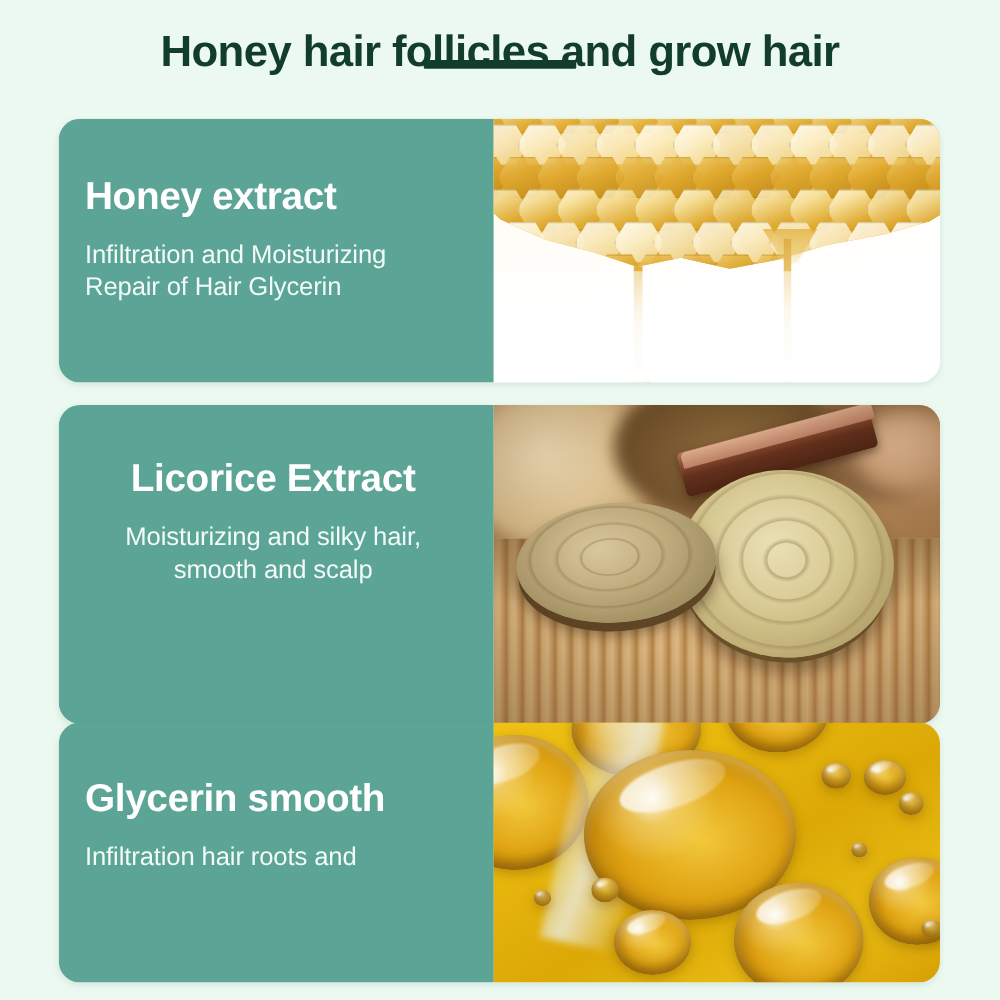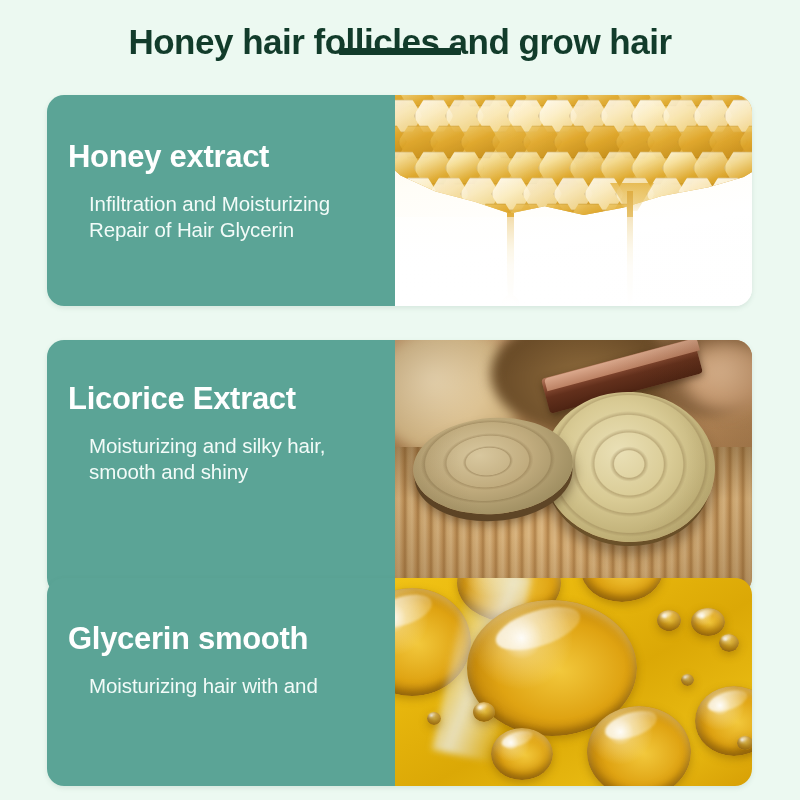--- a/index.html
+++ b/index.html
@@ -45,21 +45,21 @@
   .card {
     position:absolute;
     left:47px;
     width:705px;
     border-radius:17px;
     overflow:hidden;
     display:flex;
     box-shadow:0 2px 5px rgba(60,110,95,0.13);
   }
   #card-0 { top:95px;  height:211px; }
-  #card-1 { top:340px; height:255px; }
+  #card-1 { top:324px; height:255px;text-align:center; }
   #card-2 { top:578px; height:208px; }
 
   .card-text {
     width:348px;
     flex:0 0 348px;
     background:#5ba496;
     padding:45px 26px 20px 21px;
     position:relative;
   }
   #card-1 .card-text { padding-top:42px; }
@@ -74,21 +74,21 @@
     white-space:nowrap;
   }
   .card-body {
     margin-top:17px;
     font-size:20.5px;
     font-weight:normal;
     color:#f2fbf8;
     line-height:1.28;
     letter-spacing:-0.1px;
   }
-  .card-body .ln { display:block; white-space:nowrap;margin-left:21px; }
+  .card-body .ln { display:block; white-space:nowrap; }
 
   .card-image {
     flex:1 1 auto;
     position:relative;
     overflow:hidden;
   }
 
   
   .img-honey {
     background:
@@ -402,21 +402,21 @@
       <div id="drip-a-head"></div>
       <div class="honey-glow"></div>
     </div>
   </div>
 
   <div class="card" id="card-1">
     <div class="card-text">
       <div class="card-heading">Licorice Extract</div>
       <div class="card-body">
         <span class="ln">Moisturizing and silky hair,</span>
-        <span class="ln">smooth and shiny</span>
+        <span class="ln">smooth and scalp</span>
       </div>
     </div>
     <div class="card-image img-licorice">
       <div class="lic-bgroot" id="lic-bg1"></div>
       <div class="lic-bgroot" id="lic-bg2"></div>
       <div class="lic-bgroot" id="lic-bg3"></div>
       <div class="lic-bgroot" id="lic-bg4"></div>
       <div class="bamboo"></div>
       <div class="bamboo-shade"></div>
       <div id="lic-stick"></div>
@@ -426,21 +426,21 @@
       <div class="lic-slice" id="lic-left"></div>
       <div class="lic-slice" id="lic-left-rings"></div>
       <div class="lic-vignette"></div>
     </div>
   </div>
 
   <div class="card" id="card-2">
     <div class="card-text">
       <div class="card-heading">Glycerin smooth</div>
       <div class="card-body">
-        <span class="ln">Moisturizing hair with and</span>
+        <span class="ln">Infiltration hair roots and</span>
       </div>
     </div>
     <div class="card-image img-glycerin">
       <div class="bubble" id="bub-left"></div>
       <div class="bubble" id="bub-topl"></div>
       <div class="bubble" id="bub-topr"></div>
       <div class="gly-sheen"></div>
       <div class="bubble" id="bub-main"></div>
       <div class="bubble" id="bub-bot"></div>
       <div class="bubble" id="bub-botsm"></div>

